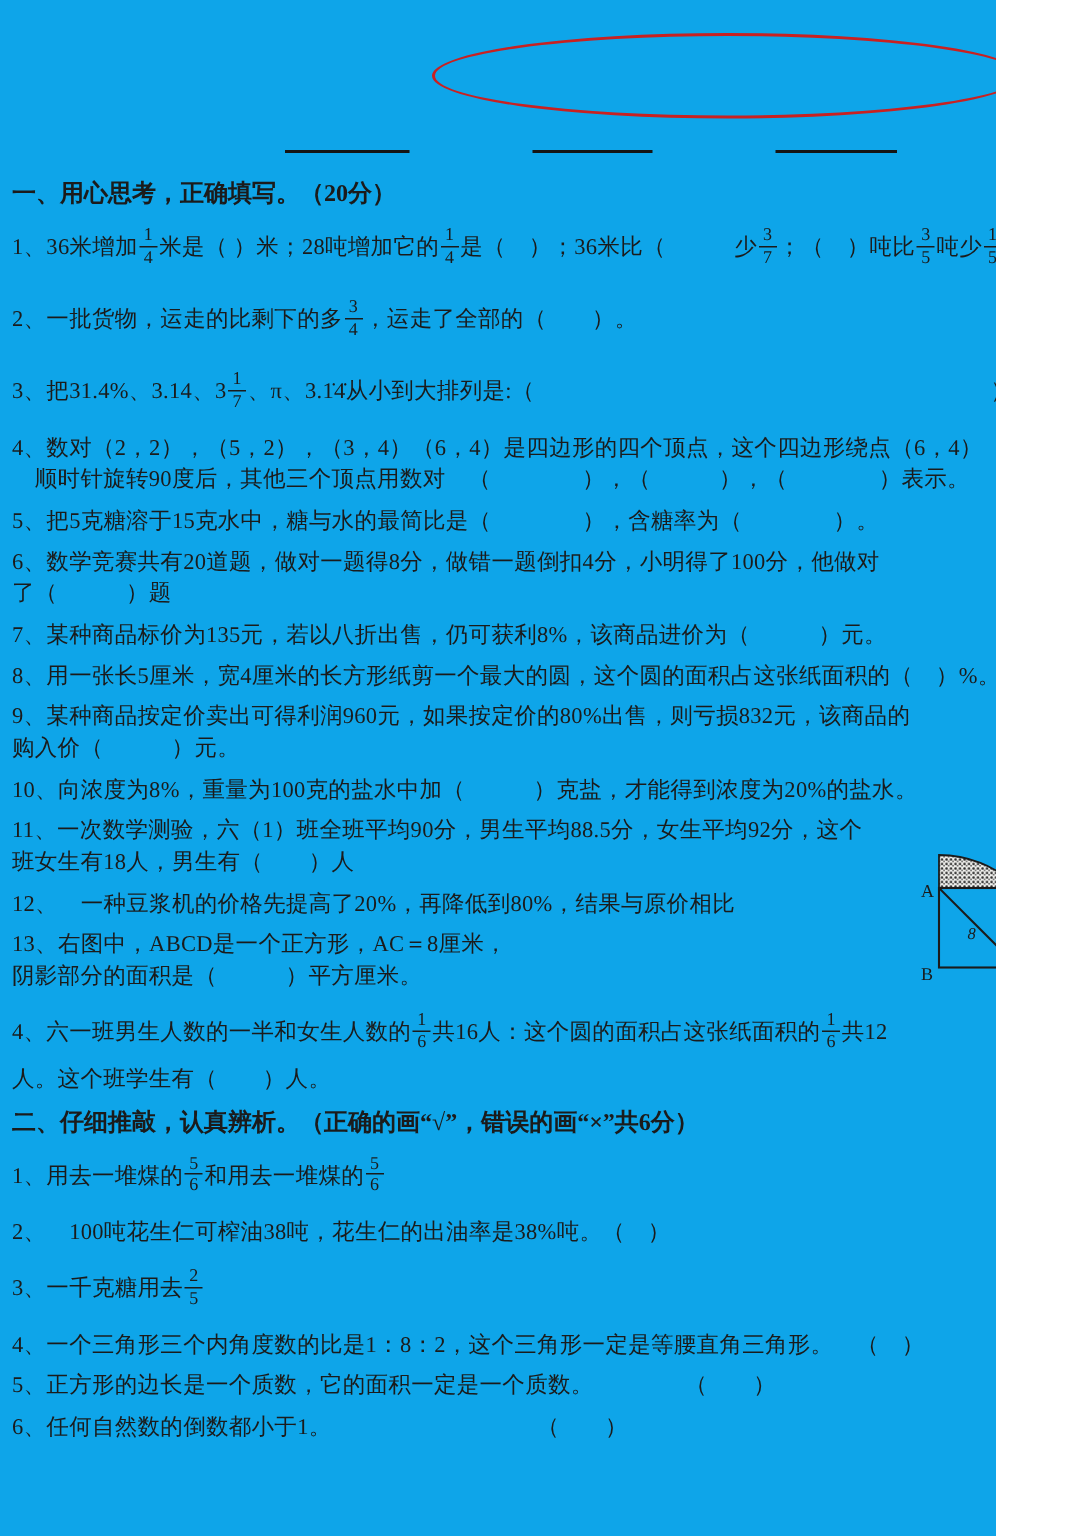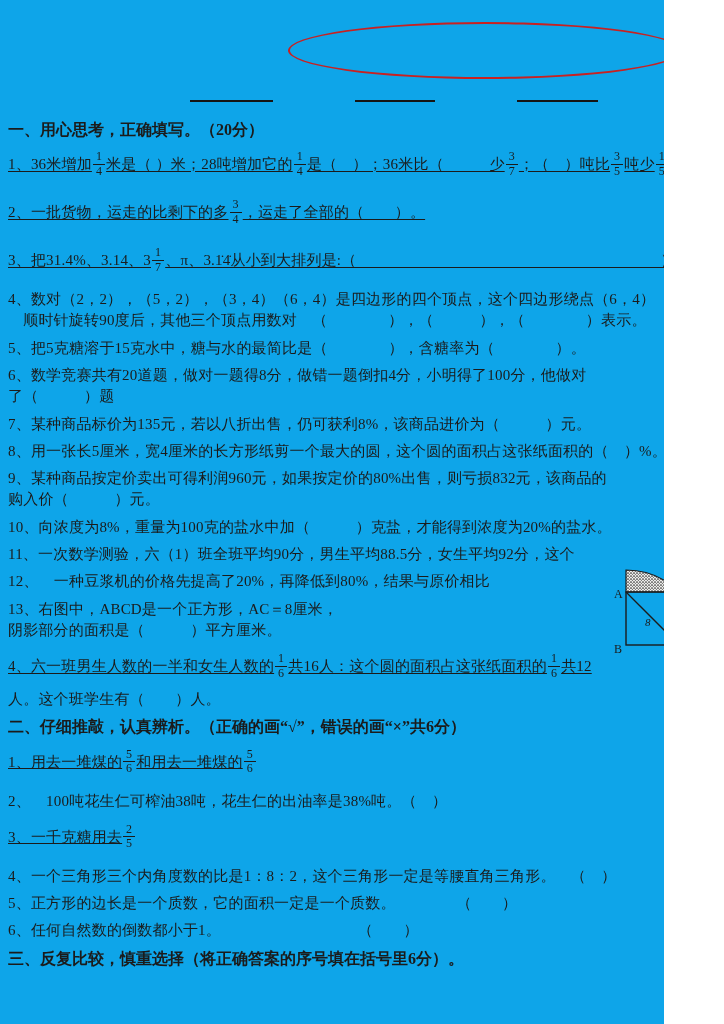--- a/index.html
+++ b/index.html
@@ -34,21 +34,21 @@
     width: 712px;
   }
   .sec-title {
     font-weight: bold;
     font-size: 16px;
     line-height: 1.4;
     margin: 3px 0 4px 0;
   }
   .problem { margin: 0 0 6px 0; }
   .line { font-size: 15px; line-height: 1.42; letter-spacing: 0.2px; }
-  .line.has-frac { padding: 7px 0; text-decoration: underline; }
+  .line.has-frac { padding: 7px 0; }
   .frac {
     display: inline-block;
     vertical-align: middle;
     text-align: center;
     font-size: 12px;
     line-height: 1.12;
     margin: 0 1px;
     transform: translateY(-2px);
   }
   .frac .num { display: block; padding: 0 3px; }
@@ -108,20 +108,21 @@
           </div>
           <div class="problem">
             <div class="line"><span>9、某种商品按定价卖出可得利润960元，如果按定价的80%出售，则亏损832元，该商品的</span></div>
             <div class="line"><span>购入价（　　　）元。</span></div>
           </div>
           <div class="problem">
             <div class="line"><span>10、向浓度为8%，重量为100克的盐水中加（　　　）克盐，才能得到浓度为20%的盐水。</span></div>
           </div>
           <div class="problem">
             <div class="line"><span>11、一次数学测验，六（1）班全班平均90分，男生平均88.5分，女生平均92分，这个</span></div>
+            <div class="line"><span>班女生有18人，男生有（　　）人</span></div>
           </div>
           <div class="problem">
             <div class="line"><span>12、　一种豆浆机的价格先提高了20%，再降低到80%，结果与原价相比</span></div>
           </div>
           <div class="problem">
             <div class="line"><span>13、右图中，ABCD是一个正方形，AC＝8厘米，</span></div>
             <div class="line"><span>阴影部分的面积是（　　　）平方厘米。</span></div>
           </div>
           <div class="problem">
             <div class="line has-frac"><span>4、六一班男生人数的一半和女生人数的</span><span class="frac"><span class="num">1</span><span class="den">6</span></span><span>共16人：这个圆的面积占这张纸面积的</span><span class="frac"><span class="num">1</span><span class="den">6</span></span><span>共12</span></div>
@@ -145,24 +146,20 @@
             <div class="line"><span>4、一个三角形三个内角度数的比是1：8：2，这个三角形一定是等腰直角三角形。　（　）</span></div>
           </div>
           <div class="problem">
             <div class="line"><span>5、正方形的边长是一个质数，它的面积一定是一个质数。　　　　（　　）</span></div>
           </div>
           <div class="problem">
             <div class="line"><span>6、任何自然数的倒数都小于1。　　　　　　　　　（　　）</span></div>
           </div>
         </div>
     </div>
-    <div>
-      <div class="sec-title">三、反复比较，慎重选择（将正确答案的序号填在括号里6分）。</div>
-      <div></div>
-    </div>
   </div>
 
   <div class="figure">
     <svg viewBox="0 0 106 114" xmlns="http://www.w3.org/2000/svg">
       <defs>
         <pattern id="speck" width="3" height="3" patternUnits="userSpaceOnUse">
           <rect width="3" height="3" fill="#efefec"></rect>
           <circle cx="1" cy="1" r="0.85" fill="#2c2c2c"></circle>
           <circle cx="2.4" cy="2.2" r="0.5" fill="#2c2c2c"></circle>
         </pattern>

